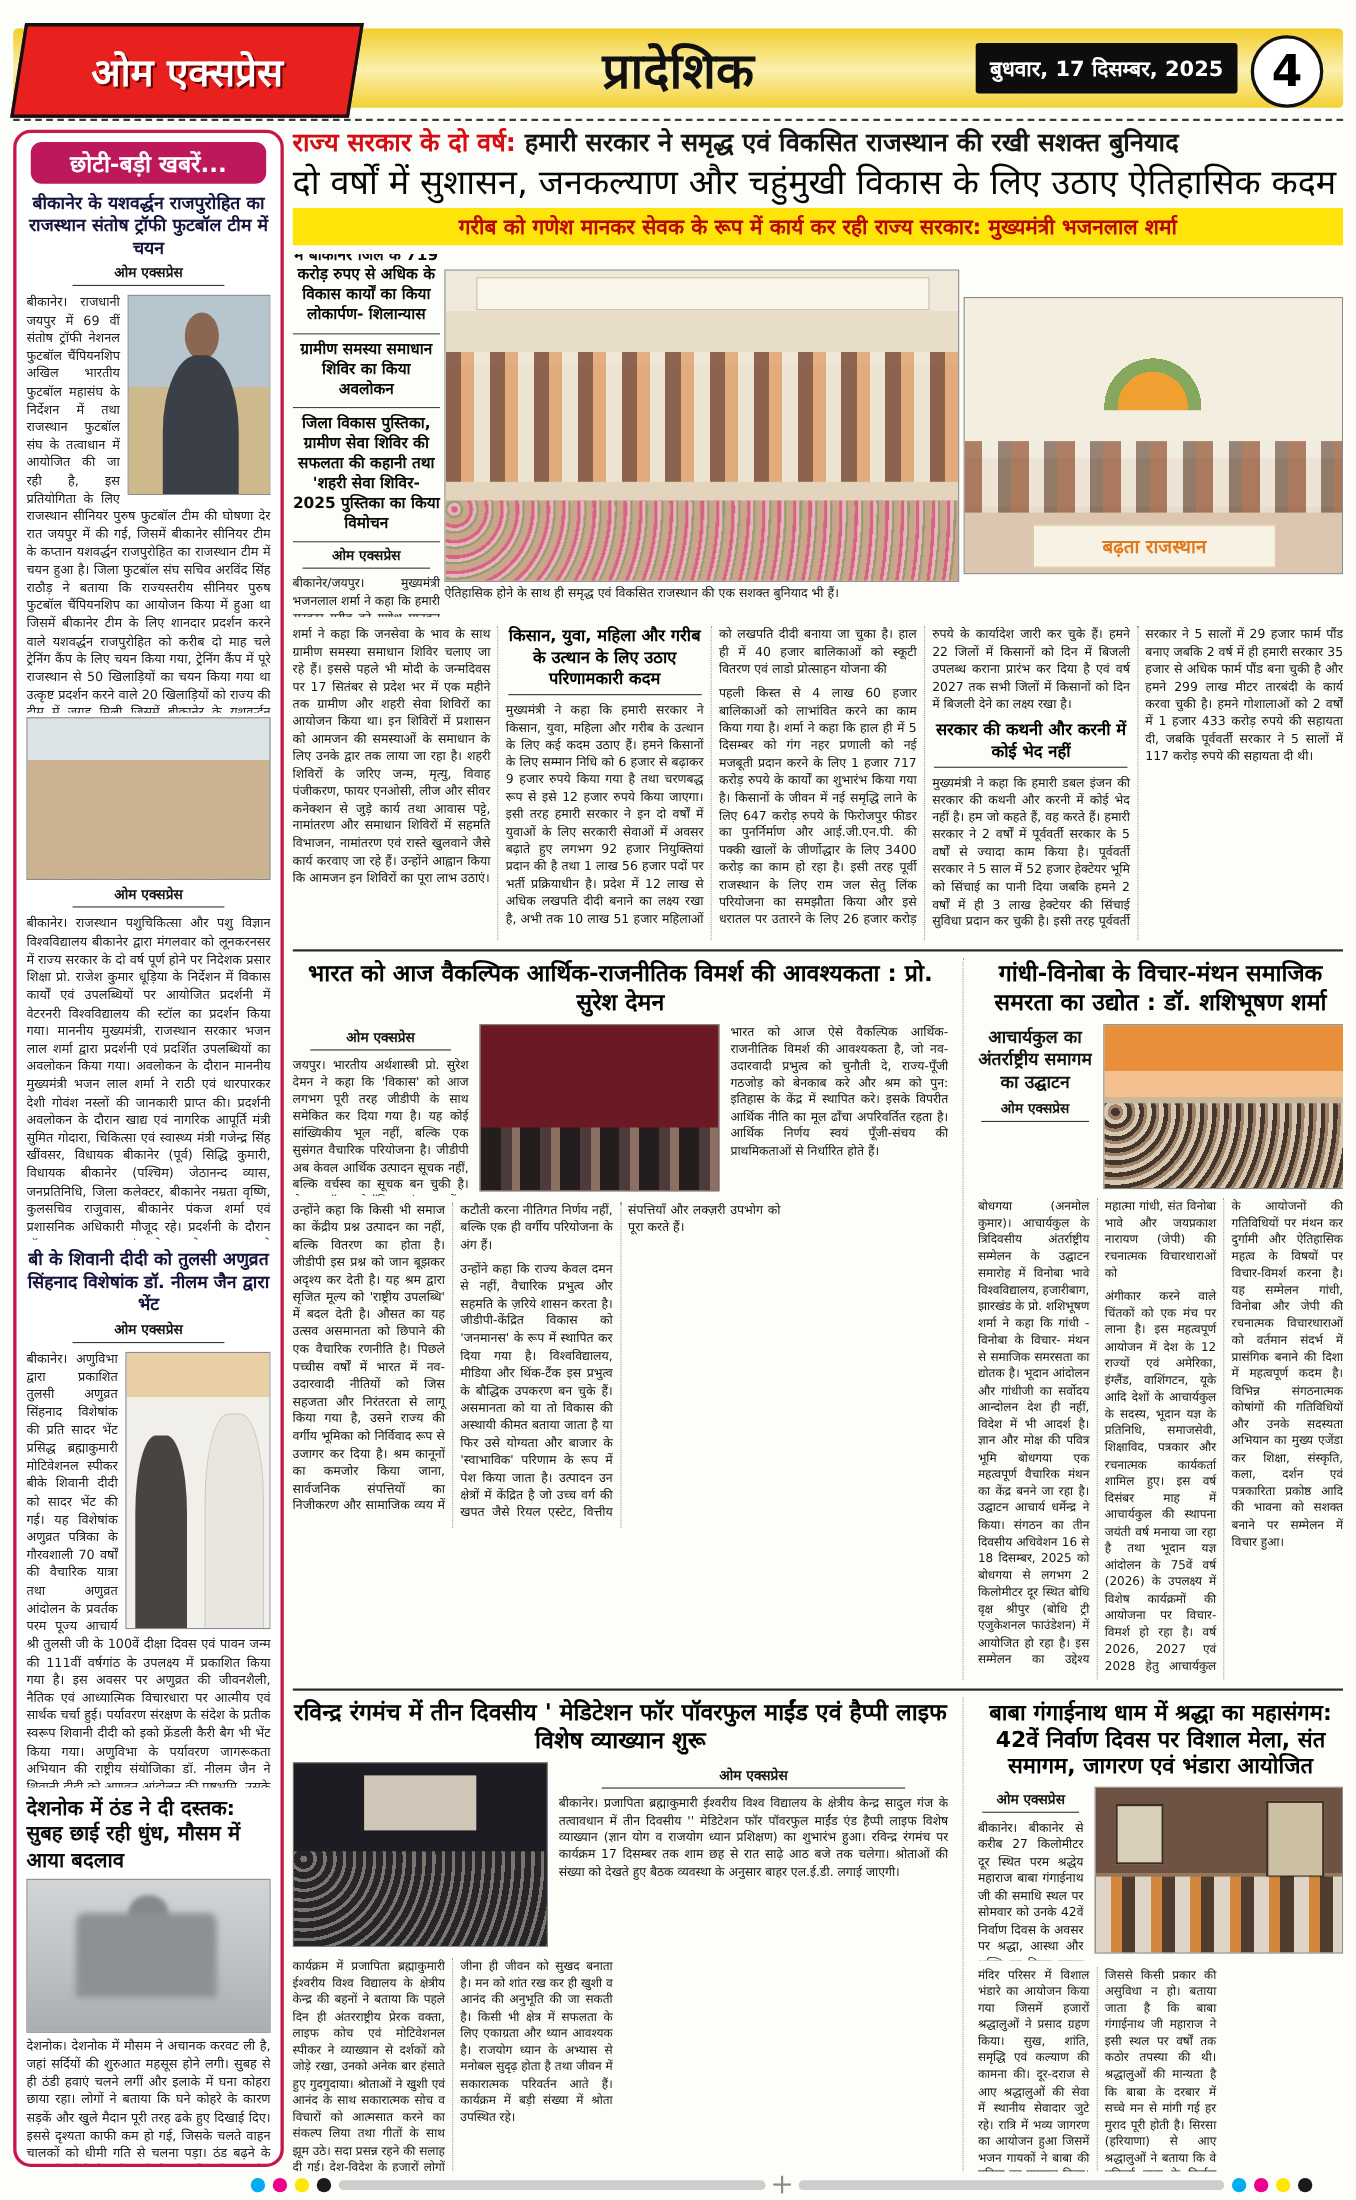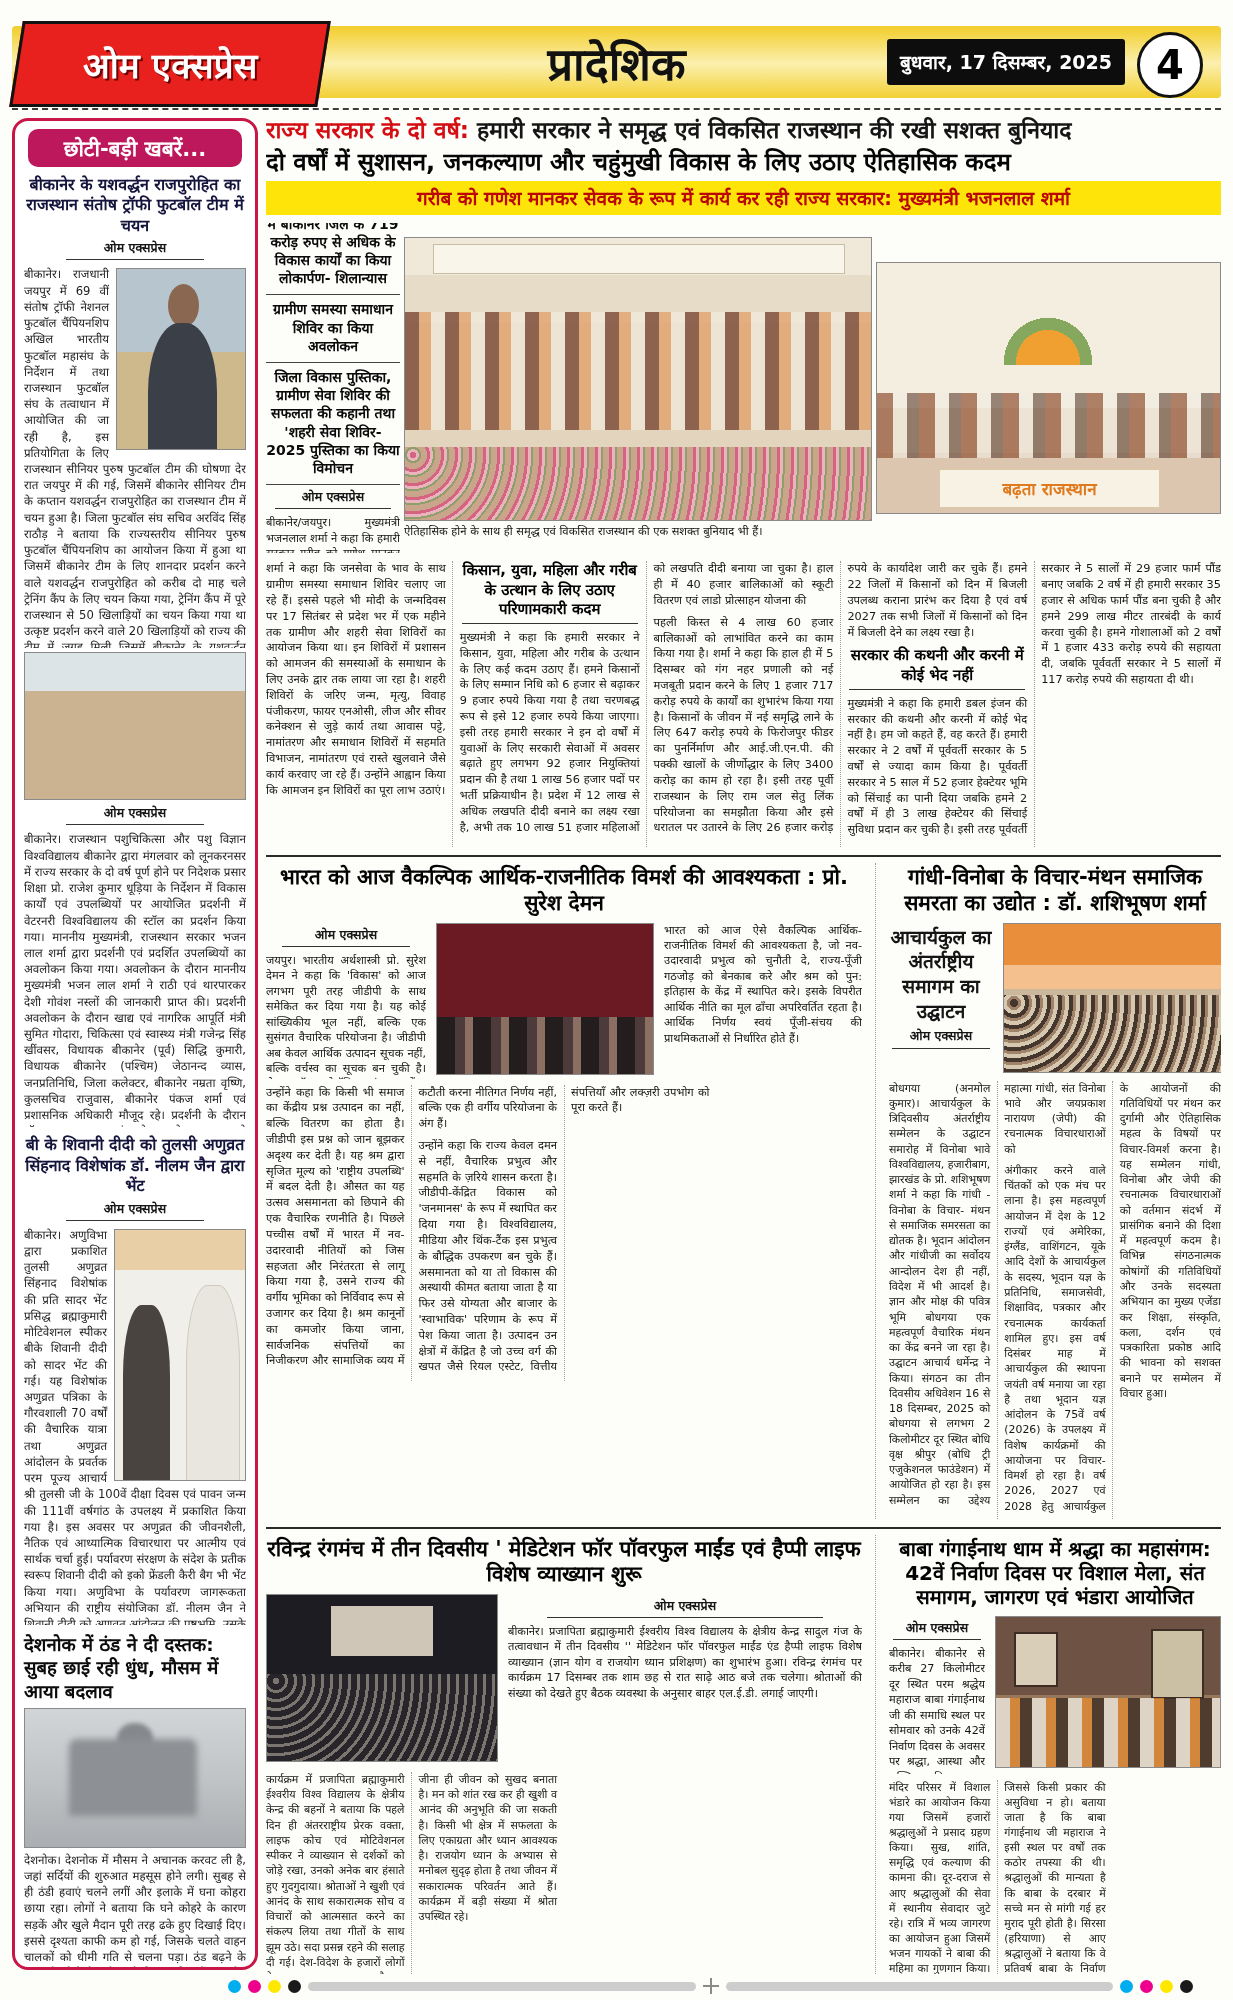--- a/index.html
+++ b/index.html
@@ -43,21 +43,21 @@
   .p-shivani{width:132px;height:252px;background:linear-gradient(180deg,#e9cfa6 0 16%,#f1efe9 16%);}
   .sh-fig1{position:absolute;left:6%;top:30%;width:36%;height:70%;background:#4a4440;border-radius:40% 40% 0 0;}
   .sh-fig2{position:absolute;right:4%;top:22%;width:40%;height:78%;background:#e9e6df;border:1px solid #cfcabe;border-radius:40% 40% 0 0;}
   .p-fog{width:100%;height:140px;margin:4px 0;background:linear-gradient(180deg,#d2d5d7,#bfc2c4 55%,#aaadb1);}
   .fog-bldg{position:absolute;left:20%;top:22%;width:58%;height:56%;background:#8d9094;border-radius:8px 8px 0 0;filter:blur(3px);}
   .fog-dome{position:absolute;left:42%;top:10%;width:16%;height:22%;background:#85888c;border-radius:50% 50% 0 0;filter:blur(2px);}
   
   .main{position:absolute;left:266px;top:116px;width:955px;height:1858px;overflow:hidden;}
   .ms-kicker{font-size:23px;font-weight:bold;line-height:1.25;}
   .kick-red{color:#d40e12;}
-  .ms-headline{font-size:24px;font-weight:700;color:#050505;line-height:1.15;margin:4px 0 5px;}
+  .ms-headline{font-size:31px;font-weight:400;color:#050505;line-height:1.15;margin:4px 0 5px;}
   .ms-highlight{background:#ffe40a;color:#bb0606;font-weight:bold;font-size:19px;text-align:center;
                 padding:4px 2px;margin:2px 0 8px;}
   .rowA{display:flex;gap:4px;height:330px;overflow:hidden;align-items:center;}
   .deckcol{width:134px;flex:none;}
   .deck{font-size:14px;font-weight:bold;text-align:center;line-height:1.3;padding:5px 0 7px;border-bottom:1.5px solid #444;color:#0a0a0a;}
   .deckcol .byline{width:86%;}
   .deck-body{font-size:11.2px;line-height:1.38;text-align:justify;overflow:hidden;height:0px;}
   .phcol1{width:468px;flex:none;}
   .phcol2{flex:1;min-width:0;}
   .p-stage1{width:100%;height:284px;background:linear-gradient(180deg,#f0e8d8 0 13%,#e7dcc8 13% 30%,#e2d4bd 30%);}
@@ -90,21 +90,21 @@
   .lit-banner{position:absolute;left:0;top:0;width:100%;height:42%;background:#efe9f2;color:#2a35b0;
               font-weight:bold;font-size:12px;text-align:center;line-height:1.25;padding-top:2px;box-sizing:border-box;}
   .lit-people{position:absolute;left:0;bottom:0;width:100%;height:38%;
               background:repeating-linear-gradient(90deg,#241d1d 0 18px,#4d3a3a 18px 28px,#8a6f62 28px 36px);}
   .p-tent{width:220px;height:150px;flex:none;
           background:linear-gradient(180deg,#e98f3c 0 28%,#f3c08e 28% 44%,#cbb79c 44%);}
   .mottle{position:absolute;left:0;bottom:0;width:100%;height:52%;
           background:repeating-radial-gradient(circle at 10px 8px,rgba(45,32,26,.85) 0 4px,rgba(130,95,70,.6) 4px 7px,rgba(225,215,195,.5) 7px 11px);}
   .flow4e{columns:4;height:296px;margin-top:6px;}
   .flow3g{columns:3;height:438px;margin-top:6px;font-size:10.9px;}
-  .gsub{font-size:19px;font-weight:bold;text-align:center;line-height:1.3;margin:2px 0 4px;}
+  .gsub{font-size:16px;font-weight:bold;text-align:center;line-height:1.3;margin:2px 0 4px;}
   .p-audience{width:232px;height:168px;flex:none;background:#1c1c22;}
   .aud-stage{position:absolute;left:28%;top:7%;width:44%;height:30%;background:#cfc6b8;}
   .aud-heads{position:absolute;left:0;bottom:0;width:100%;height:52%;
              background:repeating-radial-gradient(circle at 9px 7px,rgba(200,190,175,.55) 0 3px,rgba(40,38,42,.9) 3px 9px);}
   .flow4m{columns:4;height:310px;margin-top:6px;font-size:10.9px;}
   .p-temple{width:226px;height:152px;flex:none;background:linear-gradient(180deg,#6e5244 0 52%,#97775a 52%);}
   .tp-frame1{position:absolute;left:8%;top:10%;width:18%;height:34%;background:#d9cfb8;border:2px solid #3e2d22;}
   .tp-frame2{position:absolute;right:7%;top:8%;width:22%;height:44%;background:#cbbfa4;border:2px solid #3e2d22;}
   .tp-people{position:absolute;left:0;bottom:0;width:100%;height:46%;
              background:repeating-linear-gradient(90deg,rgba(240,235,225,.8) 0 14px,rgba(230,140,50,.75) 14px 24px,rgba(60,45,35,.8) 24px 36px);}

